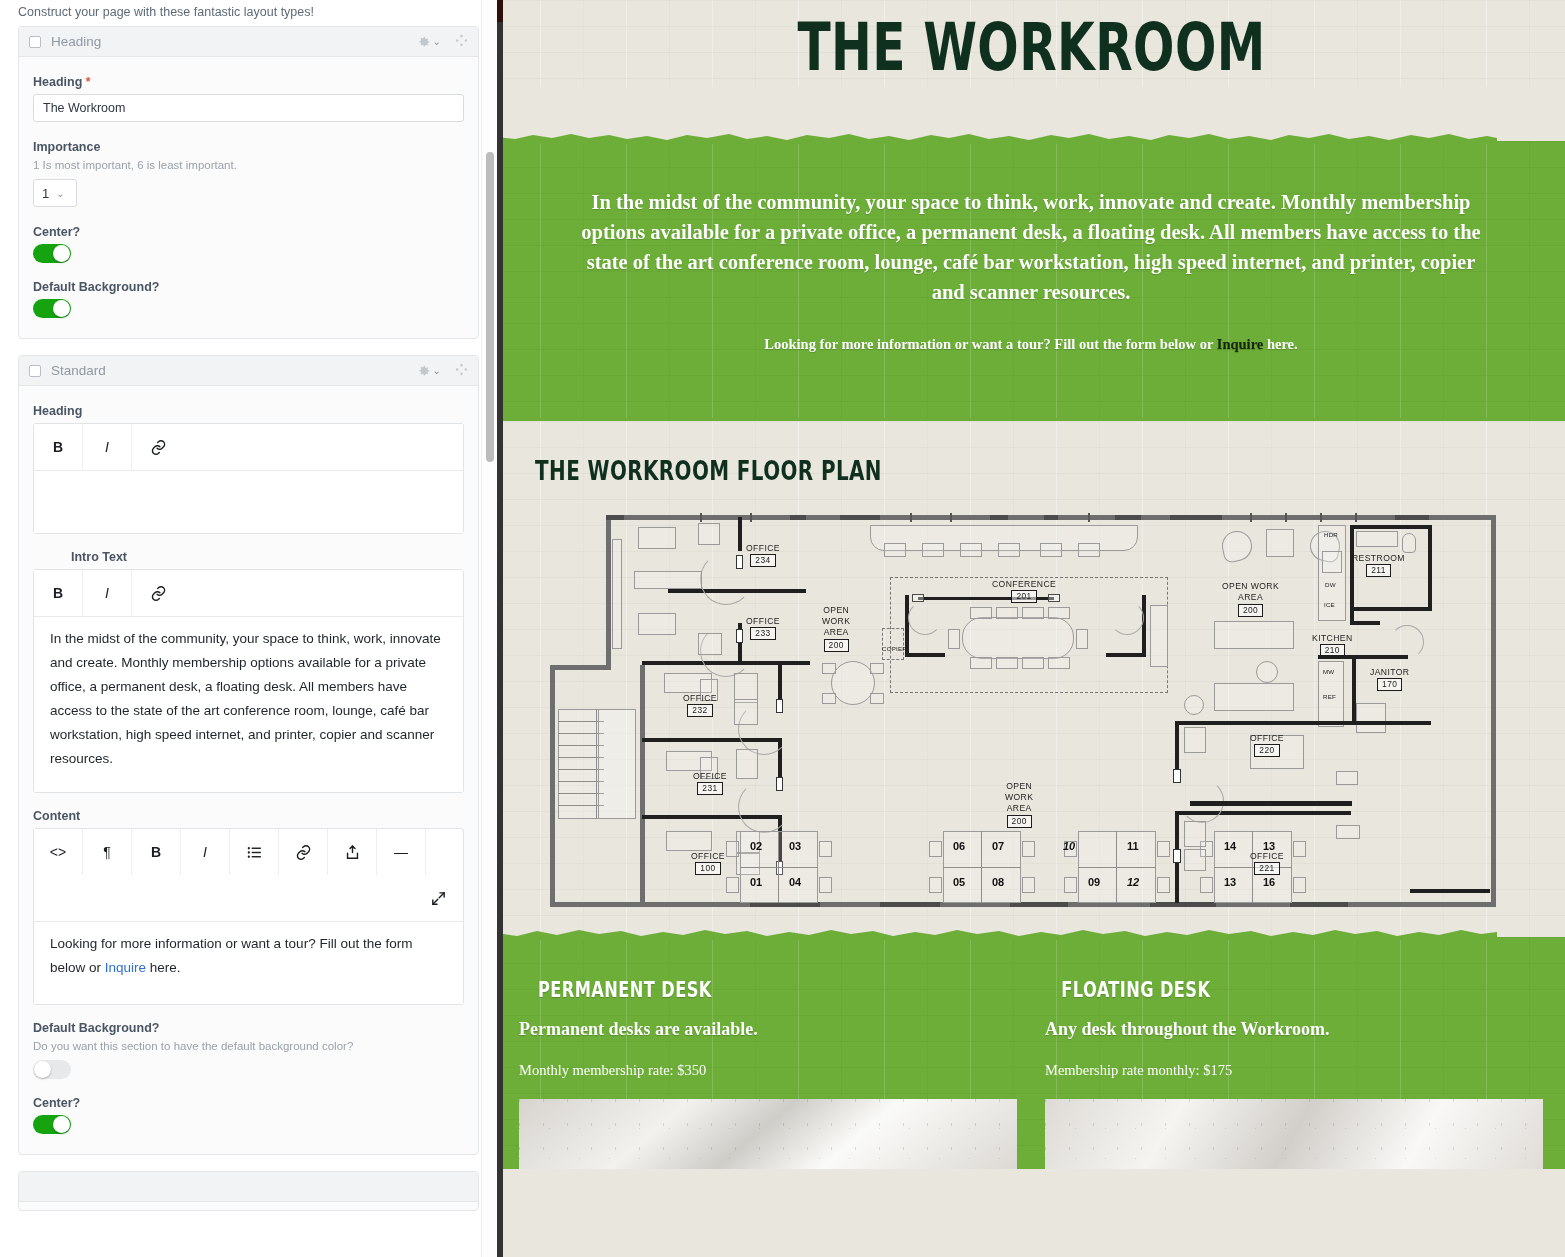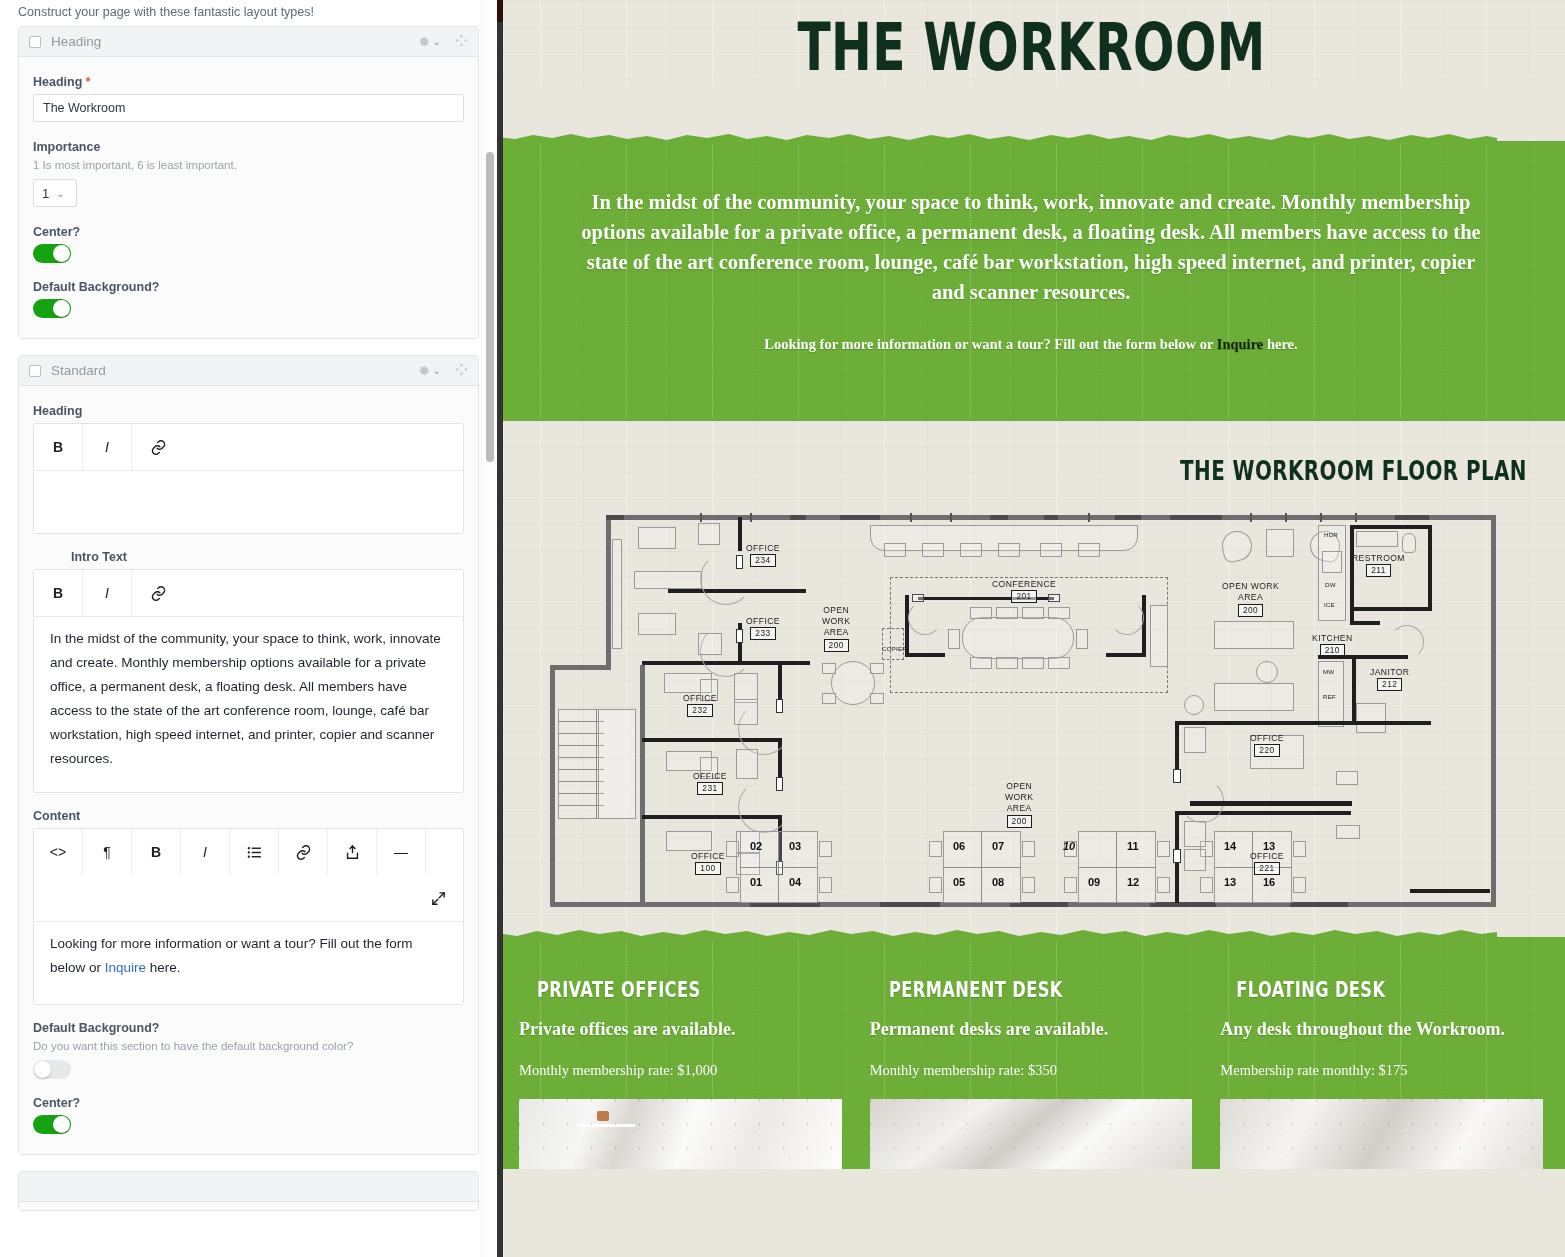--- a/index.html
+++ b/index.html
@@ -196,21 +196,21 @@
     font-size: 14.5px;
     line-height: 22px;
     text-align: center;
     margin: 26px 0 0 0;
     text-shadow: 0 1px 1px rgba(0,0,0,.18);
   }
   #content-text .inq { color: #16240f; }
 
   #plan-section { position: relative; padding: 34px 0 24px 0; }
   #plan-title {
-    text-align: right; margin: 0 0 26px 0;
+    text-align: left; margin: 0 0 26px 0;
     font-size: 27px; color: #10301f; text-transform: uppercase;
   }
   #plan-wrap { position: relative; width: 962px; margin: 0 auto; height: 400px; }
 
   
   .fp-label { position: absolute; font-family:"Liberation Sans", sans-serif; font-size: 8.6px;
               color:#1c1c1c; letter-spacing:.4px; text-align:center; white-space:nowrap; }
   .fp-label.tiny { font-size: 6.2px; letter-spacing: .2px; }
   .rmnum { display:inline-block; border:1px solid #1c1c1c; background:rgba(255,255,255,.55);
            padding:0 4px; font-size:8.4px; line-height:11px; margin-top:1px; }
@@ -631,21 +631,21 @@
         <div class="box" style="left:528px;top:318px;width:78px;height:72px;"></div>
         <div class="thin" style="left:566px;top:318px;width:1px;height:72px;"></div>
         <div class="thin" style="left:528px;top:354px;width:78px;height:1px;"></div>
         <div class="box" style="left:514px;top:328px;width:13px;height:16px;"></div>
         <div class="box" style="left:514px;top:364px;width:13px;height:16px;"></div>
         <div class="box" style="left:607px;top:328px;width:13px;height:16px;"></div>
         <div class="box" style="left:607px;top:364px;width:13px;height:16px;"></div>
         <div class="desknum" style="left:513px;top:327px;font-style:italic;">10</div>
         <div class="desknum" style="left:577px;top:327px;">11</div>
         <div class="desknum" style="left:538px;top:363px;">09</div>
-        <div class="desknum" style="left:577px;top:363px;">12</div>
+        <div class="desknum" style="left:577px;top:363px;font-style:italic;">12</div>
 
         <div class="box" style="left:664px;top:318px;width:78px;height:72px;"></div>
         <div class="thin" style="left:702px;top:318px;width:1px;height:72px;"></div>
         <div class="thin" style="left:664px;top:354px;width:78px;height:1px;"></div>
         <div class="box" style="left:650px;top:328px;width:13px;height:16px;"></div>
         <div class="box" style="left:650px;top:364px;width:13px;height:16px;"></div>
         <div class="box" style="left:743px;top:328px;width:13px;height:16px;"></div>
         <div class="box" style="left:743px;top:364px;width:13px;height:16px;"></div>
         <div class="desknum" style="left:674px;top:327px;">14</div>
         <div class="desknum" style="left:713px;top:327px;">13</div>
@@ -680,21 +680,21 @@
         <div class="fp-label tiny" style="left:774px;top:88px;">ICE</div>
         <div class="fp-label" style="left:762px;top:120px;">
           <span>KITCHEN</span><br><span class="rmnum">210</span>
         </div>
         <div class="iwall" style="left:802px;top:142px;width:4px;height:68px;"></div>
         <div class="iwall" style="left:802px;top:142px;width:56px;height:4px;"></div>
         <div class="iwall" style="left:768px;top:142px;width:34px;height:4px;"></div>
         <div class="arc" style="left:840px;top:112px;width:34px;height:34px;transform:scaleX(-1) scaleY(-1);"></div>
         <div class="box" style="left:806px;top:190px;width:30px;height:30px;"></div>
         <div class="fp-label" style="left:820px;top:154px;">
-          <span>JANITOR</span><br><span class="rmnum">212</span>
+          <span>JANITOR</span><br><span class="rmnum">170</span>
         </div>
         <div class="box" style="left:768px;top:148px;width:26px;height:66px;"></div>
         <div class="fp-label tiny" style="left:773px;top:180px;">REF</div>
         <div class="fp-label tiny" style="left:773px;top:155px;">MW</div>
 
         <div class="iwall" style="left:625px;top:208px;width:256px;height:4px;"></div>
         <div class="iwall" style="left:625px;top:208px;width:4px;height:58px;"></div>
         <div class="iwall" style="left:625px;top:298px;width:4px;height:92px;"></div>
         <div class="iwall" style="left:625px;top:298px;width:176px;height:4px;"></div>
         <div class="iwall" style="left:623px;top:256px;width:8px;height:14px;border:1px solid #333;background:#fff;"></div>
@@ -716,29 +716,20 @@
         <div class="iwall" style="left:860px;top:376px;width:80px;height:4px;"></div>
       </div>
     </div>
 
     <div id="cards-band" class="brick-green">
       <svg class="torn-top" viewBox="0 0 1000 12" preserveAspectRatio="none">
         <path d="M0,12 L0,5 L20,8 L40,3 L60,7 L82,2 L102,6 L124,3 L144,8 L166,4 L186,7 L208,2 L228,6 L250,3 L270,8 L292,4 L312,7 L334,2 L354,6 L376,3 L396,8 L418,4 L438,7 L460,2 L480,6 L502,3 L522,8 L544,4 L564,7 L586,2 L606,6 L628,3 L648,8 L670,4 L690,7 L712,2 L732,6 L754,3 L774,8 L796,4 L816,7 L838,2 L858,6 L880,3 L900,8 L922,4 L942,7 L964,2 L984,6 L1000,4 L1000,12 Z" fill="#6cae37"></path>
       </svg>
       <div id="cards">
 
-        <div class="card">
-          <h3 class="card-title"><span class="cond">Private Offices</span></h3>
-          <p class="card-sub">Private offices are available.</p>
-          <p class="card-rate">Monthly membership rate: $1,000</p>
-          <div class="card-img img-a">
-              <span class="shelf"></span>
-              <span class="pot"></span>
-            </div>
-        </div>
 
         <div class="card">
           <h3 class="card-title"><span class="cond">Permanent Desk</span></h3>
           <p class="card-sub">Permanent desks are available.</p>
           <p class="card-rate">Monthly membership rate: $350</p>
           <div class="card-img img-b"></div>
         </div>
 
         <div class="card">
           <h3 class="card-title"><span class="cond">Floating Desk</span></h3>

